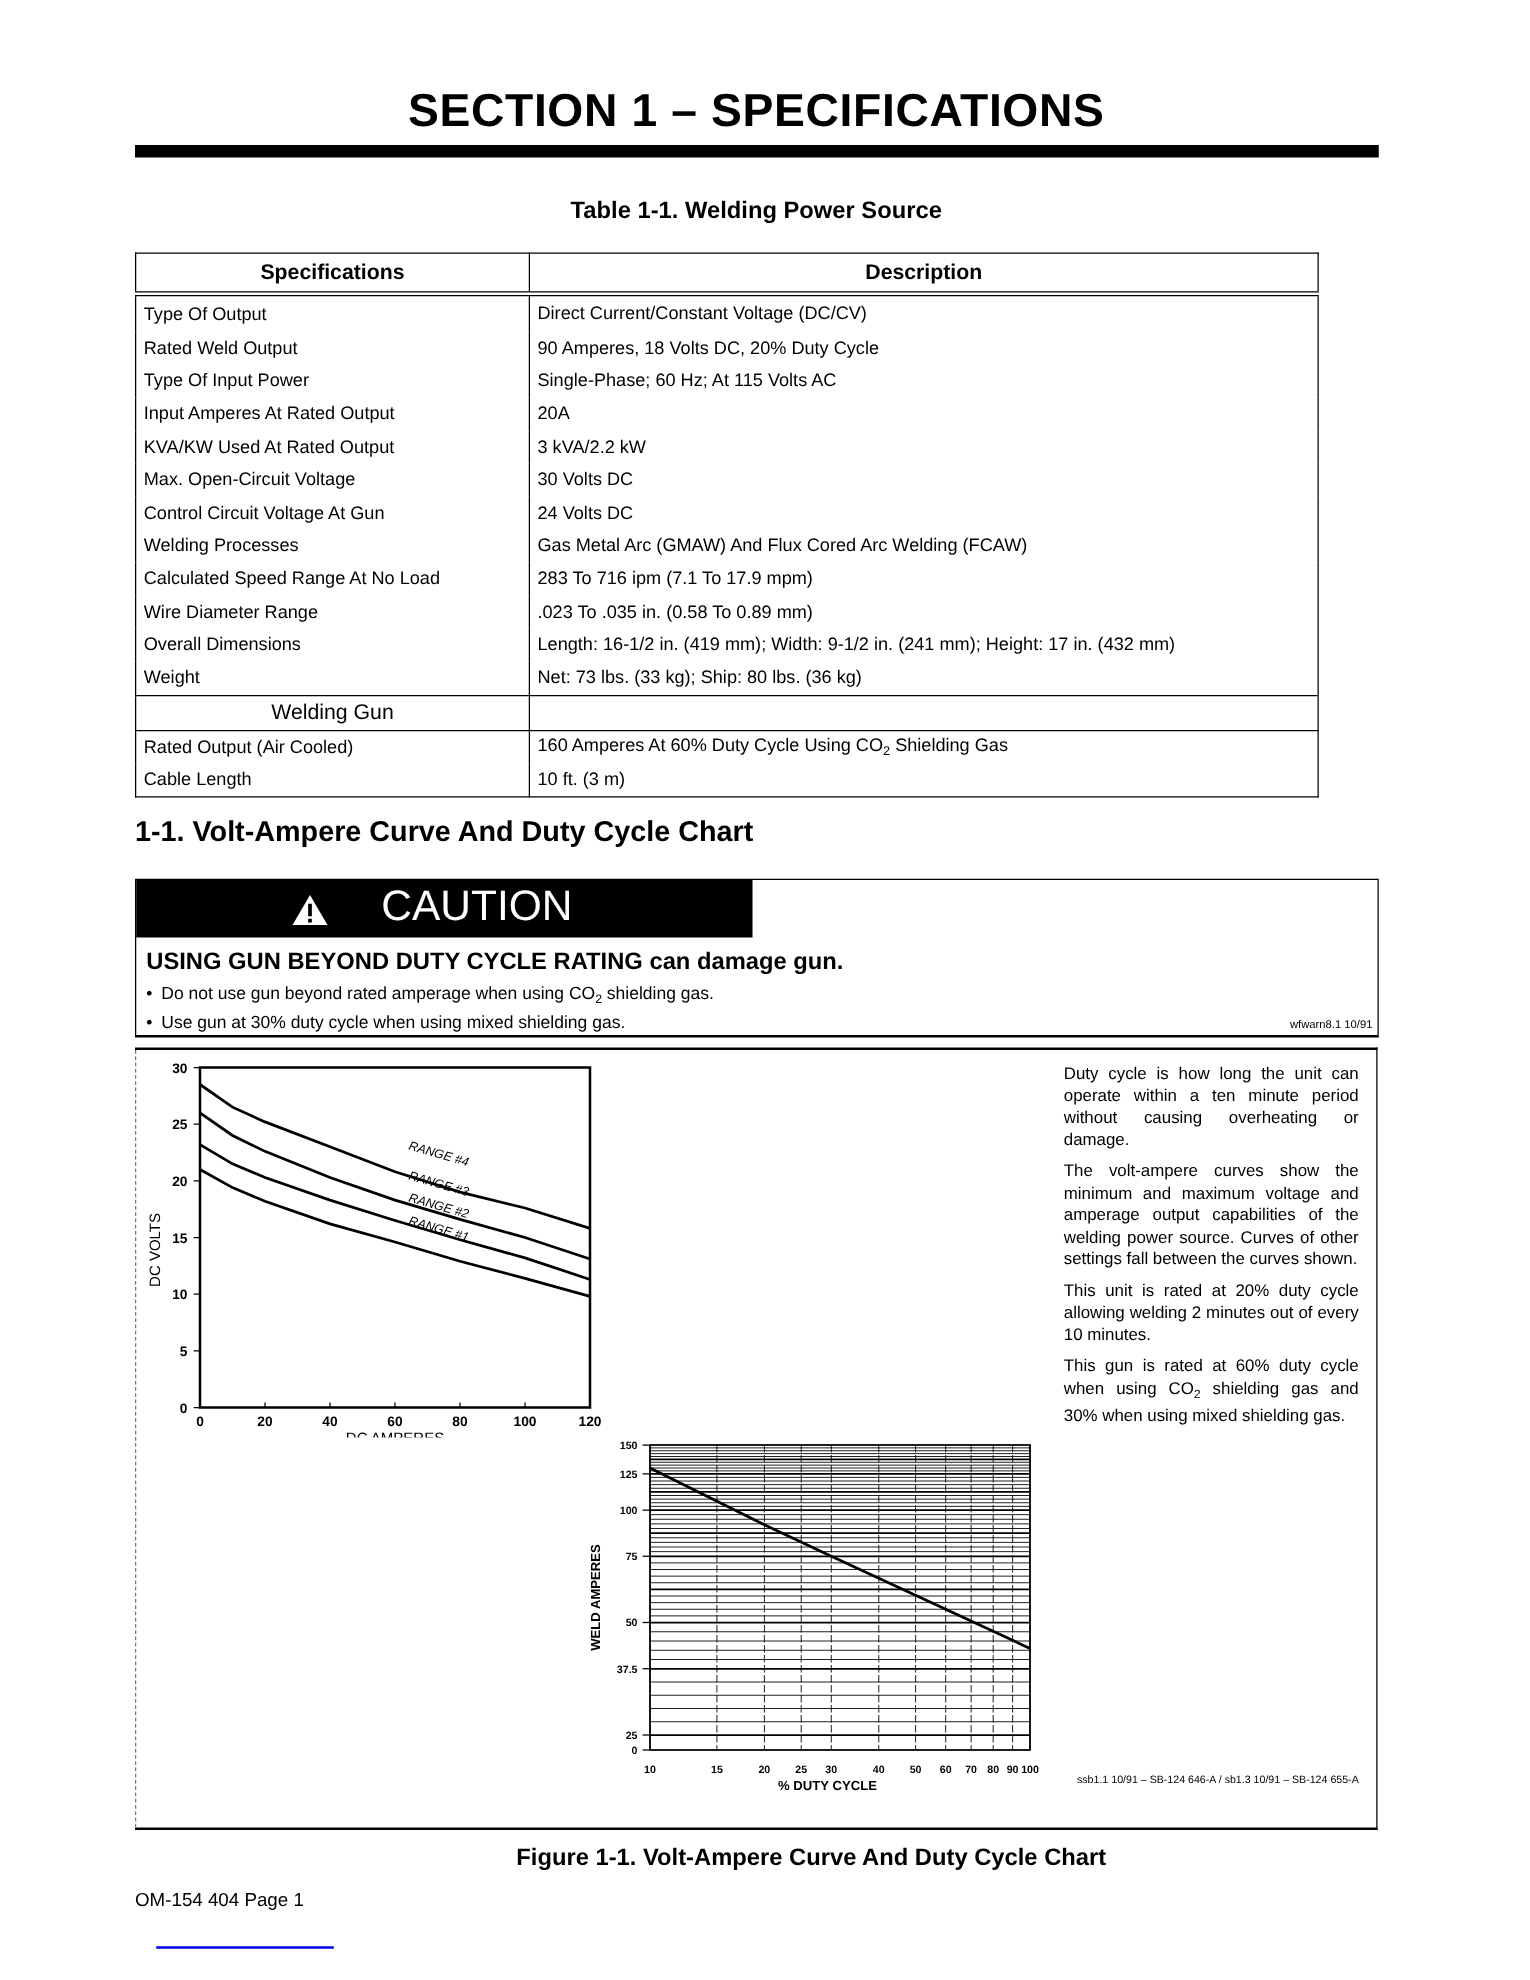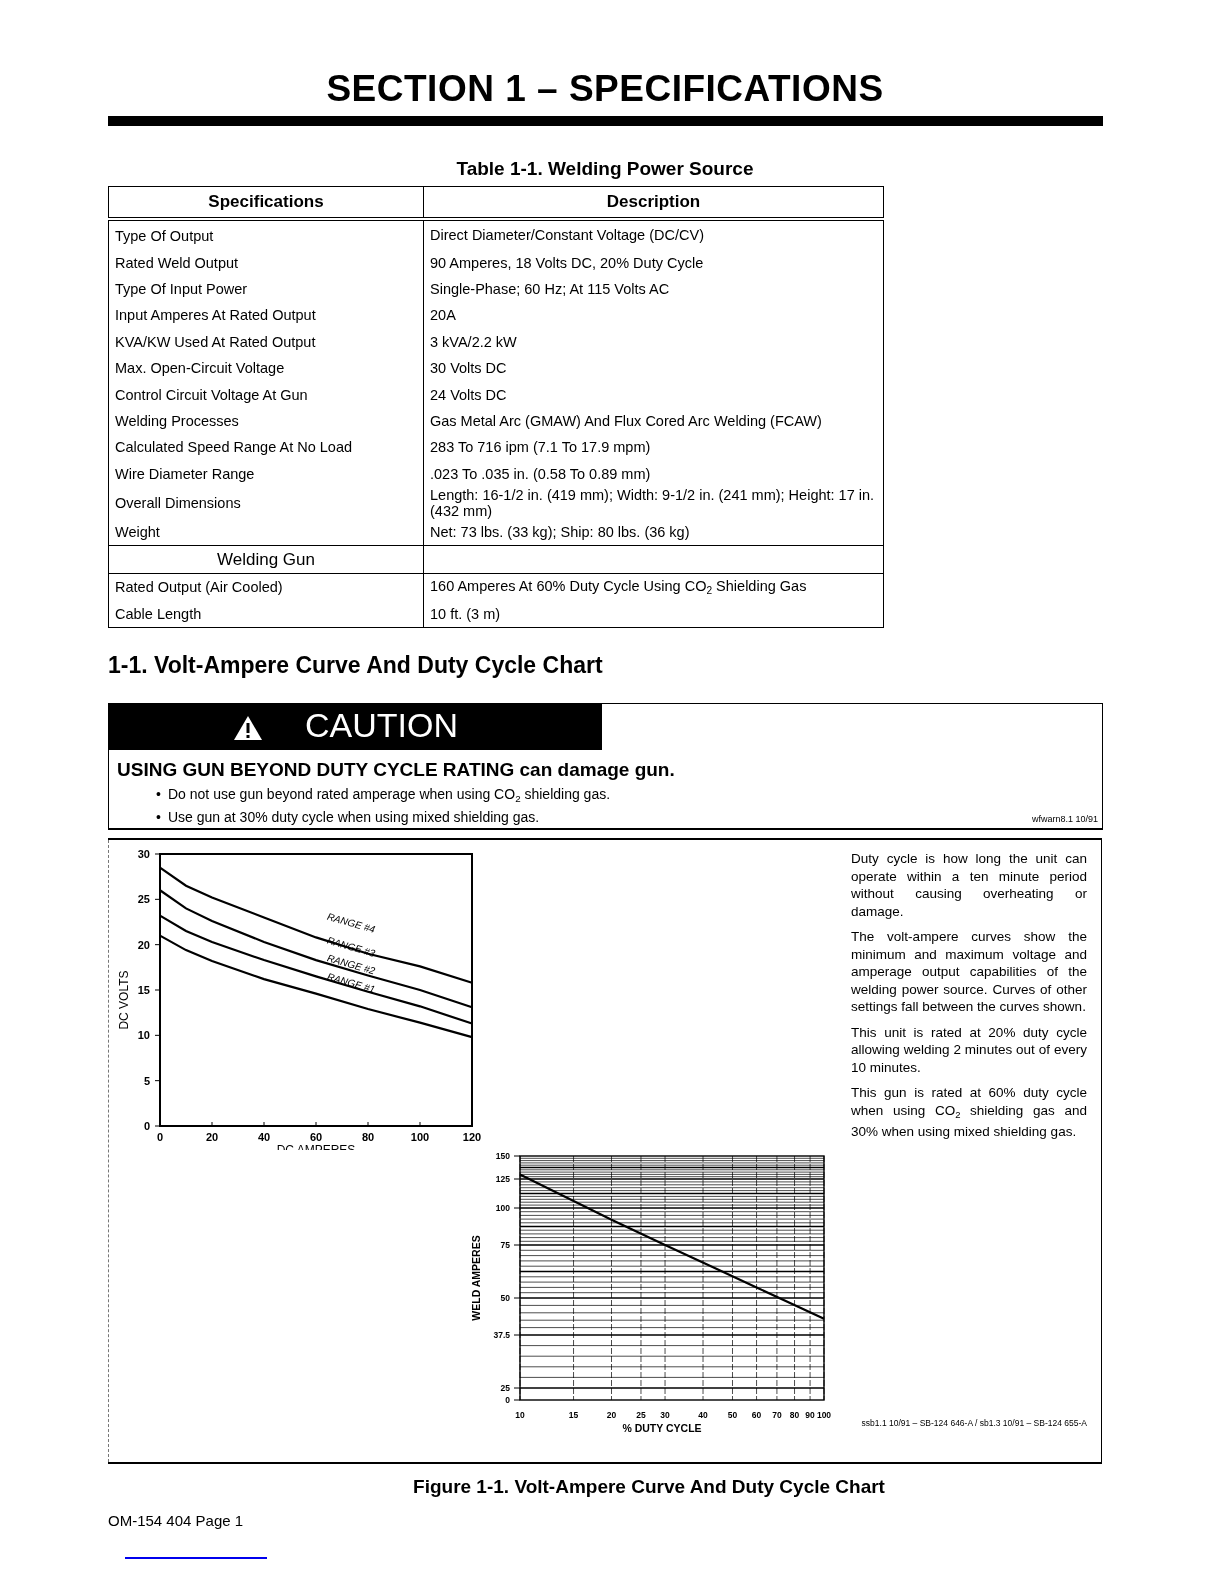--- a/index.html
+++ b/index.html
@@ -1,34 +1,34 @@
 <!DOCTYPE html>
 <html><head>
 <meta charset="utf-8">
 <style>
   html, body { margin: 0; padding: 0; background: #ffffff; }
   body { width: 1224px; height: 1584px; position: relative; font-family: "Liberation Sans", sans-serif; color: #000; overflow: hidden; }
   .abs { position: absolute; }
   #section-title { left: 0; width: 1210px; top: 68px; text-align: center; font-size: 37px; font-weight: bold; letter-spacing: 0.5px; }
   #section-rule { left: 108px; top: 116px; width: 995px; height: 10px; background: #000; }
   #table-caption { left: 0; width: 1210px; top: 158px; text-align: center; font-size: 19px; font-weight: bold; }
-  #spec-table { left: 108px; top: 186px; width: 776px; border-collapse: collapse; font-size: 14.5px; }
+  #spec-table { left: 108px; top: 202px; width: 947px; border-collapse: collapse; font-size: 14.5px; }
   #spec-table td, #spec-table th { border-left: 1.5px solid #000; border-right: 1.5px solid #000; padding: 0 6px; text-align: left; font-weight: normal; height: 26.4px; }
   #spec-table th { font-weight: bold; font-size: 17px; text-align: center; height: 30px; border-top: 1.5px solid #000; border-bottom: 4px double #000; }
   #spec-table td.c1 { width: 302px; }
   #spec-table tr.gun-head td { border-top: 1.5px solid #000; border-bottom: 1.5px solid #000; font-weight: normal; font-size: 17px; text-align: center; height: 27px; }
   #spec-table tr.gun-head td.c2 { text-align: left; }
   #spec-table tr.last td { border-bottom: 1.5px solid #000; margin-left: 24px; }
   sub { font-size: 70%; vertical-align: -3px; }
   #fig-heading { left: 108px; top: 652px; font-size: 23px; font-weight: bold; }
   #caution-box { left: 108px; top: 703px; width: 993px; height: 124px; border: 1.5px solid #000; border-bottom: 2px solid #000; }
   #caution-banner { left: 0; top: 0; width: 493px; height: 46px; background: #000; color: #fff; }
   #caution-word { left: 196px; top: 2px; font-size: 34px; color: #fff; }
   #caution-heading { left: 8px; top: 55px; font-size: 19px; font-weight: bold; }
-  .bullet { left: 8px; font-size: 14px; margin-left: 39px; }
+  .bullet { left: 8px; font-size: 14px; }
   #bullet-1 { top: 82px; }
   #bullet-2 { top: 105px; }
   .bullet .dot { display: inline-block; width: 12px; }
   #caution-ref { right: 4px; top: 110px; font-size: 9px; }
   #figure-box { left: 108px; top: 838px; width: 993px; height: 622px; border-top: 2px solid #000; border-bottom: 2px solid #000; border-right: 1.5px solid #000; }
   #figure-box .left-rule { position: absolute; left: 0; top: 0; width: 1px; height: 100%; border-left: 1px dashed #777; }
   #va-chart { left: 0; top: 0; }
   #dc-chart { left: 340px; top: 292px; }
   #fig-text { left: 743px; top: 10px; width: 236px; font-size: 13.5px; line-height: 17.5px; text-align: justify; }
   #fig-text p { margin: 0 0 8px 0; }
@@ -49,21 +49,21 @@
 <table id="spec-table" class="abs">
   <thead>
     <tr>
       <th class="c1">Specifications</th>
       <th>Description</th>
     </tr>
   </thead>
   <tbody id="spec-body">
     <tr>
         <td class="c1" style="padding-top: 2px;">Type Of Output</td>
-        <td>Direct Diameter/Constant Voltage (DC/CV)</td>
+        <td>Direct Current/Constant Voltage (DC/CV)</td>
       </tr>
       <tr>
         <td class="c1">Rated Weld Output</td>
         <td>90 Amperes, 18 Volts DC, 20% Duty Cycle</td>
       </tr>
       <tr>
         <td class="c1">Type Of Input Power</td>
         <td>Single-Phase; 60 Hz; At 115 Volts AC</td>
       </tr>
       <tr>

